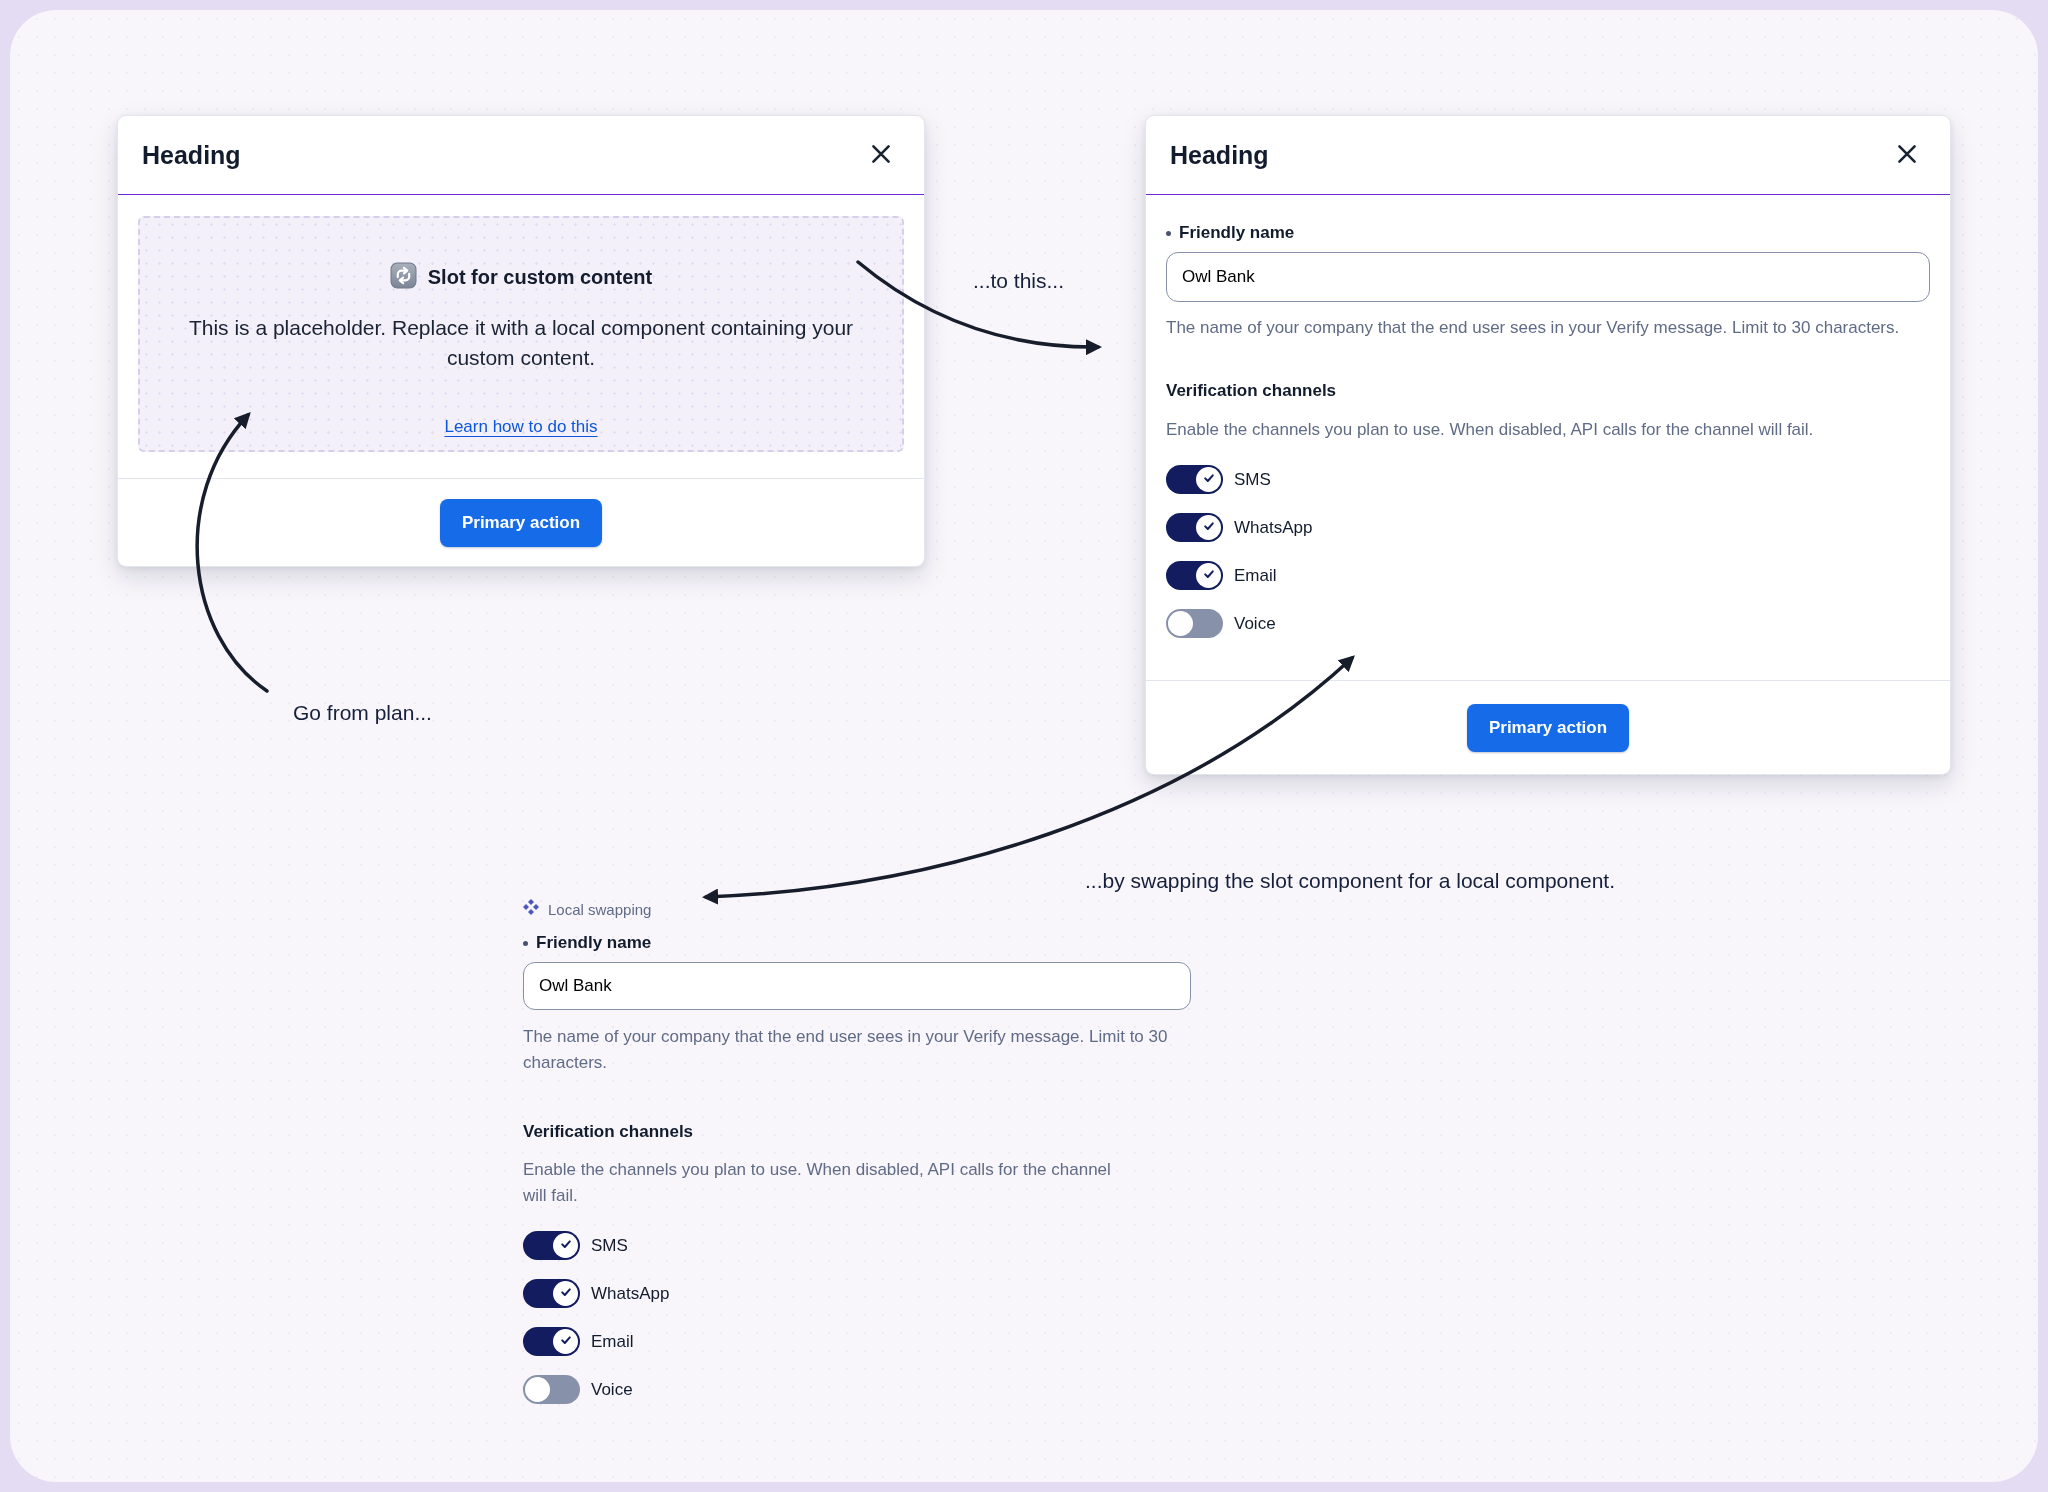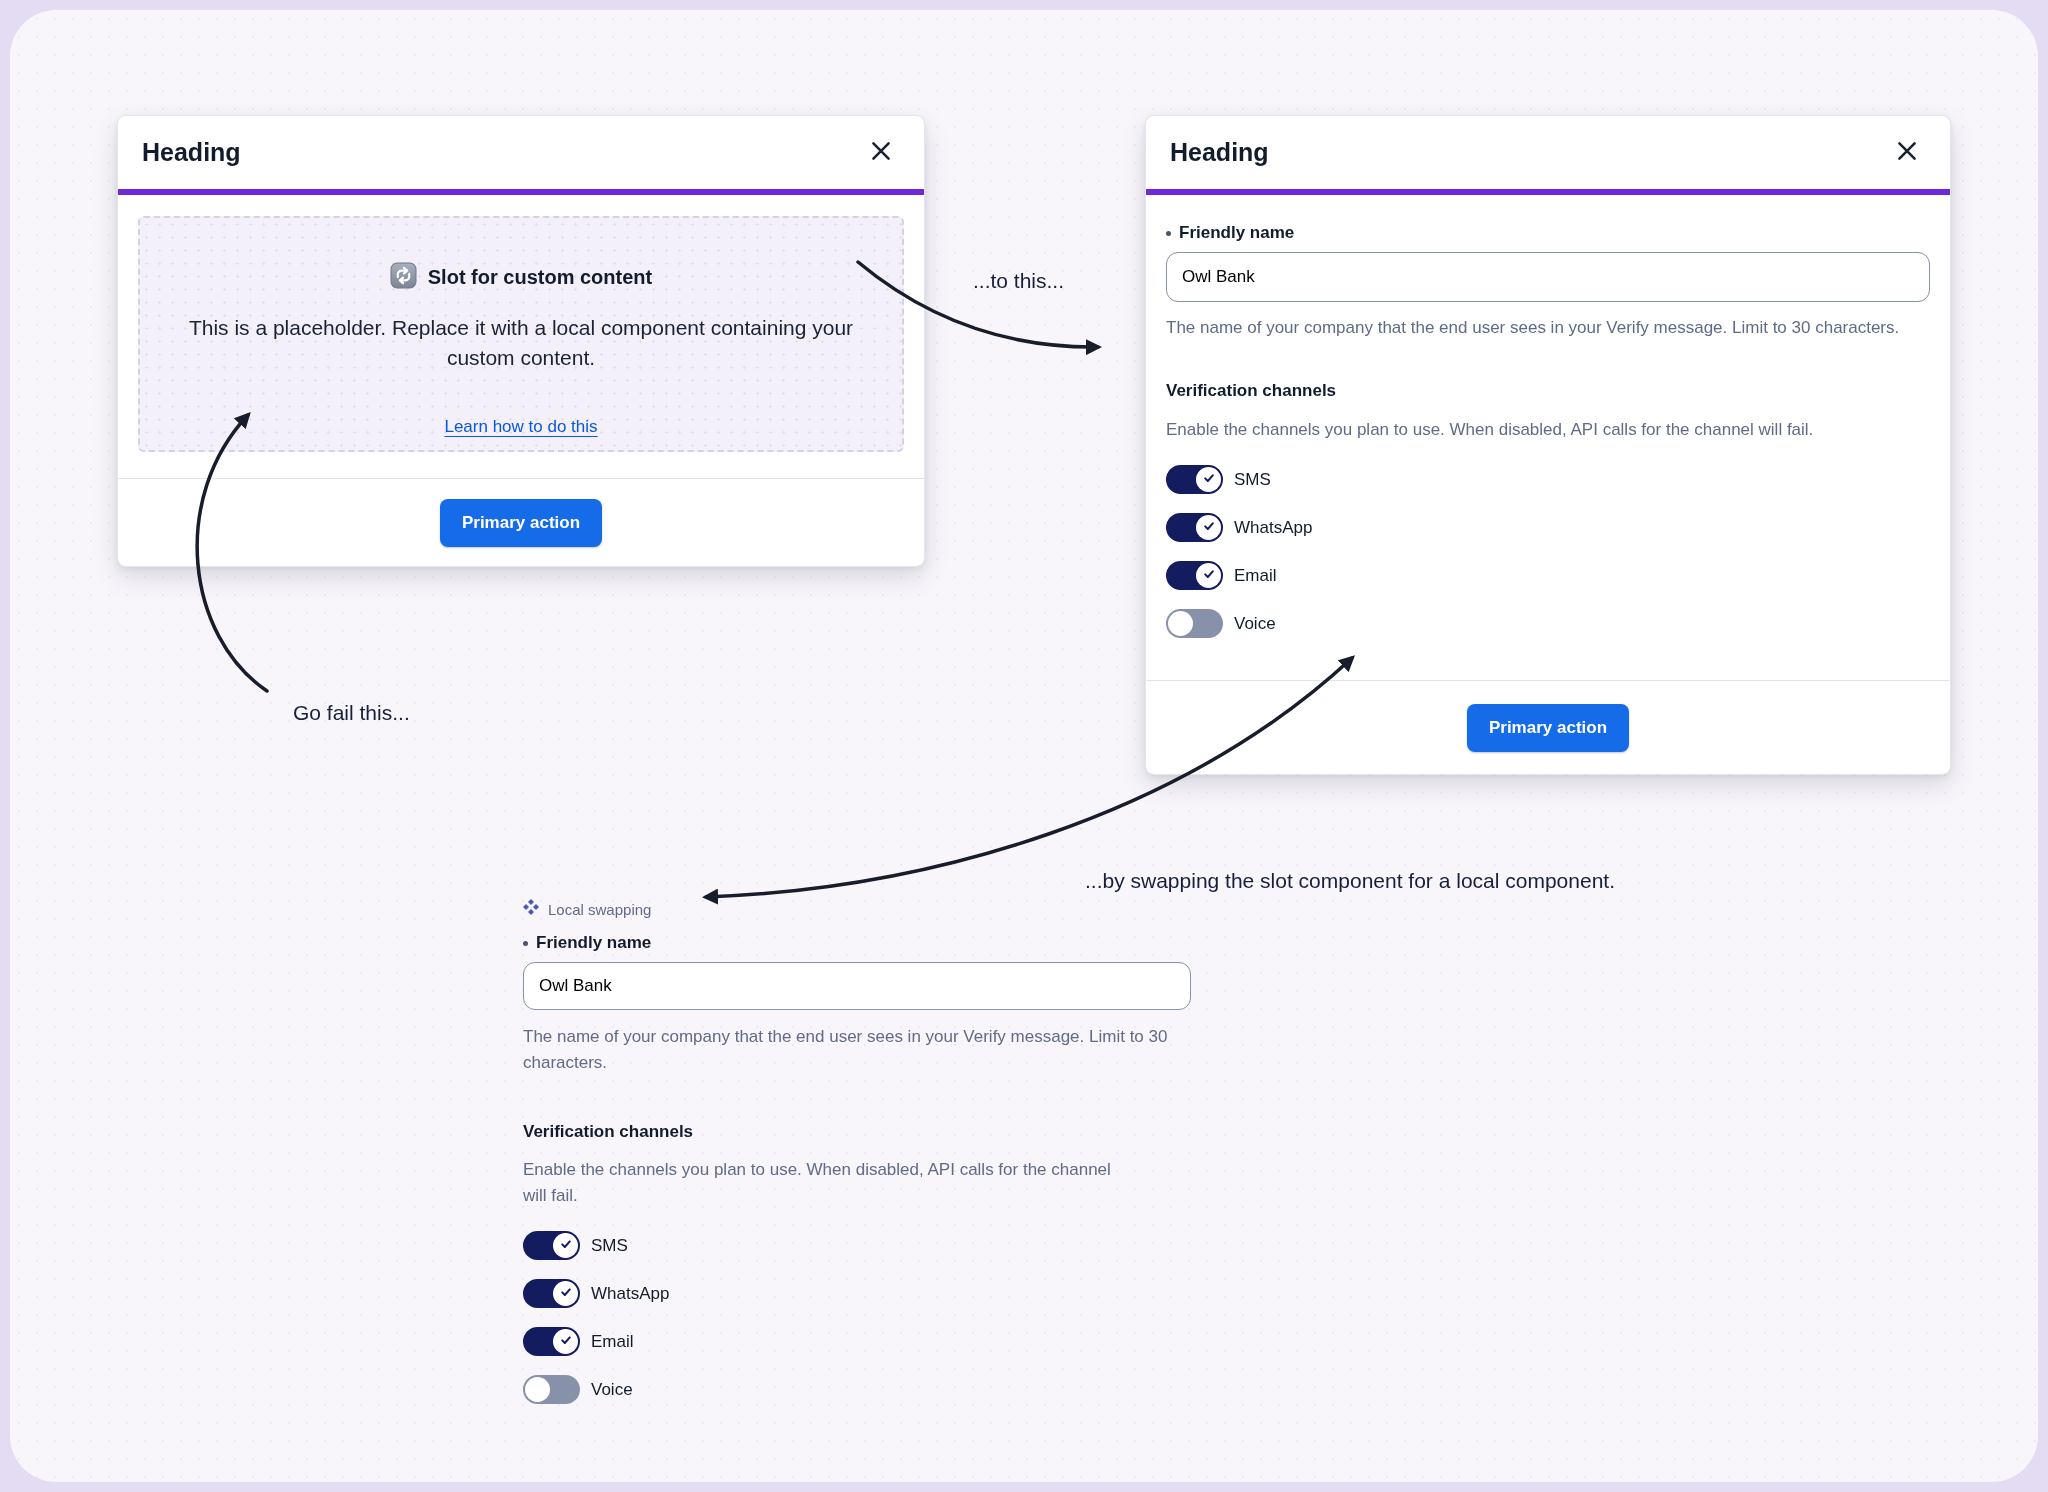--- a/index.html
+++ b/index.html
@@ -26,21 +26,21 @@
     border-radius:9px;
     box-shadow:0 10px 26px rgba(18,28,45,.13), 0 2px 6px rgba(18,28,45,.08);
     display:flex; flex-direction:column;
   }
   #slot-modal  { left:107px; top:105px;  width:808px; height:452px; }
   #form-modal  { left:1135px; top:105px; width:806px; height:660px; }
   .modal-header {
     height:79px; flex:0 0 auto;
     display:flex; align-items:center; justify-content:space-between;
     padding:0 26px 0 24px;
-    border-bottom:6px solid #6d28d9;
+    border-bottom:1px solid #6d28d9;
   }
   .modal-title { font-size:25px; font-weight:700; color:#121C2D; }
   .close-btn {
     width:34px; height:34px; border:none; background:transparent; cursor:pointer;
     display:flex; align-items:center; justify-content:center; padding:0;
   }
   .modal-body { flex:1 1 auto; }
   .modal-footer {
     flex:0 0 auto;
     border-top:1px solid #E2E4EB;
@@ -297,21 +297,21 @@
     </div>
     <div class="toggle-row">
       <div class="toggle off">
         <div class="knob"></div>
       </div>
       <span class="toggle-label">Voice</span>
     </div>
   </div>
 
   <div class="annotation" id="ann-to-this">...to this...</div>
-  <div class="annotation" id="ann-go-from">Go fail this...</div>
+  <div class="annotation" id="ann-go-from">Go from plan...</div>
   <div class="annotation" id="ann-swap">...by swapping the slot component for a local component.</div>
 
 </div>
 
 <svg id="arrows" width="2048" height="1492" viewBox="0 0 2048 1492">
   <defs>
     <marker id="ah" viewBox="0 0 10 10" refX="7.5" refY="5" markerWidth="4.6" markerHeight="4.6" orient="auto-start-reverse">
       <path d="M0 0 L10 5 L0 10 Z" fill="#171D2B"></path>
     </marker>
   </defs>

